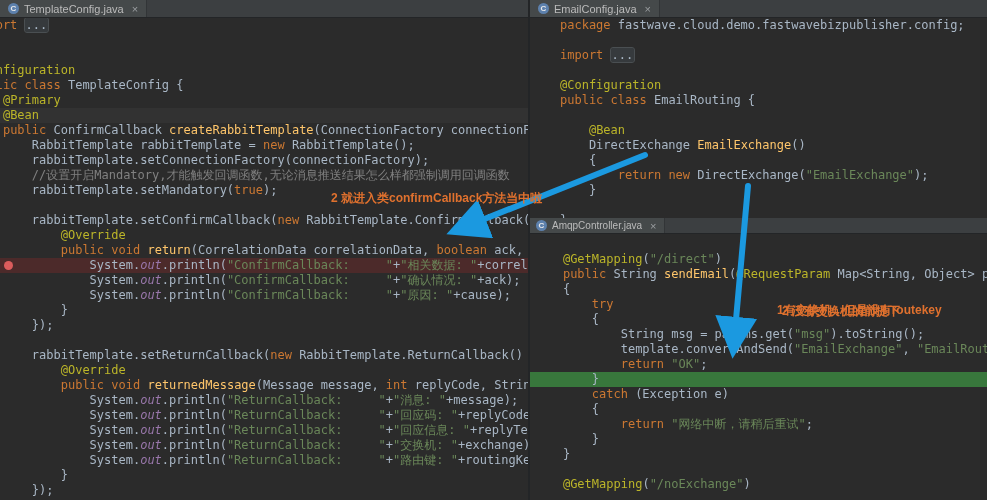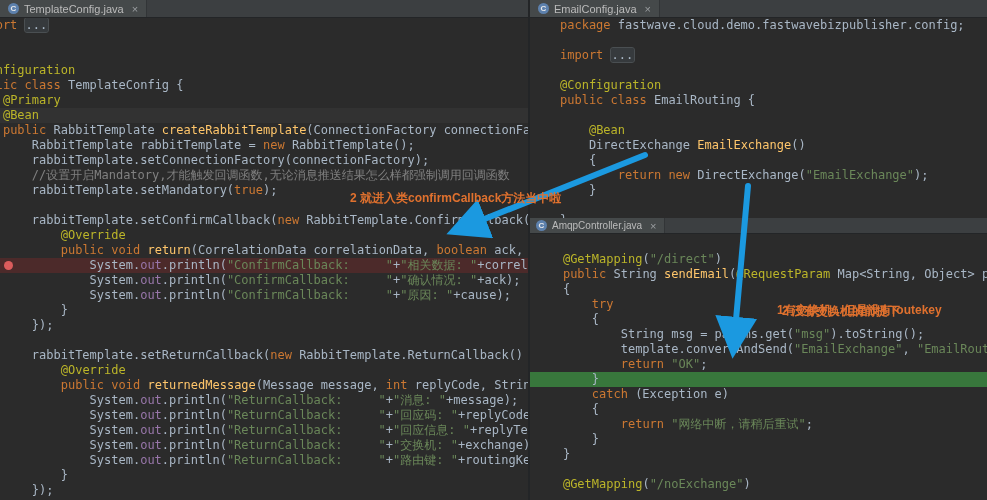--- a/index.html
+++ b/index.html
@@ -26,33 +26,33 @@
   #ed-left .code{margin-left:-26px}
   #ed-rtop{left:530px;top:18px;width:457px;height:200px}
   #ed-rtop .code-line{padding-left:30px}
   #ed-rbot{left:530px;top:234px;width:457px;height:266px;padding-top:3px}
   #ed-rbot .code-line{padding-left:4px}
   .code-line{height:15px;white-space:pre;position:relative}
   .tk-kw{color:#cc7832}
   .tk-ann{color:#bbb529}
   .tk-str{color:#6a8759}
   .tk-com{color:#808080;}
-  .tk-fld{color:#9876aa;}
+  .tk-fld{color:#9876aa;font-style:italic}
   .tk-mth{color:#ffc66b}
   .tk-txt{color:#a9b7c6}
   .tk-fold{background:#363a3d;border-radius:2px;outline:1px solid #4a4f52;padding:0 1px}
   .bp-line{background:#4c2a2a}
   .caret-line{background:#323232}
   .exec-line{background:#38773c}
   .bp-dot{position:absolute;left:30px;top:3px;width:9px;height:9px;border-radius:50%;background:#db5c5c}
   
   #arrows{position:absolute;left:0;top:0;width:987px;height:500px;pointer-events:none;z-index:40}
   .note{position:absolute;z-index:45;color:#e0712e;font:bold 12px "Liberation Sans",sans-serif;
         white-space:nowrap;pointer-events:none}
-  #note1{left:350px;top:190px}
+  #note1{left:331px;top:190px}
   #note2{left:777px;top:302px}
   #note3{left:782px;top:303px}
 </style>
 </head>
 <body>
 
 <div id="screen">
 
   <div class="tabstrip" id="strip-left">
     <div class="tab">
@@ -71,21 +71,21 @@
 
   <div class="editor" id="ed-left">
     <div class="code">
         <div class="code-line"><span class="tk-kw">import</span><span class="tk-txt"> </span><span class="tk-fold">...</span></div>
         <div class="code-line"></div>
         <div class="code-line"></div>
         <div class="code-line"><span class="tk-ann">@Configuration</span></div>
         <div class="code-line"><span class="tk-kw">public</span><span class="tk-txt"> </span><span class="tk-kw">class</span><span class="tk-txt"> TemplateConfig {</span></div>
         <div class="code-line"><span class="tk-txt">    </span><span class="tk-ann">@Primary</span></div>
         <div class="code-line caret-line"><span class="tk-txt">    </span><span class="tk-ann">@Bean</span></div>
-        <div class="code-line"><span class="tk-txt">    </span><span class="tk-kw">public</span><span class="tk-txt"> RabbitTemplate </span><span class="tk-mth">createRabbitTemplate</span><span class="tk-txt">(ConnectionFactory connectionFactory){</span></div>
+        <div class="code-line"><span class="tk-txt">    </span><span class="tk-kw">public</span><span class="tk-txt"> ConfirmCallback </span><span class="tk-mth">createRabbitTemplate</span><span class="tk-txt">(ConnectionFactory connectionFactory){</span></div>
         <div class="code-line"><span class="tk-txt">        RabbitTemplate rabbitTemplate = </span><span class="tk-kw">new</span><span class="tk-txt"> RabbitTemplate();</span></div>
         <div class="code-line"><span class="tk-txt">        rabbitTemplate.setConnectionFactory(connectionFactory);</span></div>
         <div class="code-line"><span class="tk-txt">        </span><span class="tk-com">//设置开启Mandatory,才能触发回调函数,无论消息推送结果怎么样都强制调用回调函数</span></div>
         <div class="code-line"><span class="tk-txt">        rabbitTemplate.setMandatory(</span><span class="tk-kw">true</span><span class="tk-txt">);</span></div>
         <div class="code-line"></div>
         <div class="code-line"><span class="tk-txt">        rabbitTemplate.setConfirmCallback(</span><span class="tk-kw">new</span><span class="tk-txt"> RabbitTemplate.ConfirmCallback() {</span></div>
         <div class="code-line"><span class="tk-txt">            </span><span class="tk-ann">@Override</span></div>
         <div class="code-line"><span class="tk-txt">            </span><span class="tk-kw">public</span><span class="tk-txt"> </span><span class="tk-kw">void</span><span class="tk-txt"> </span><span class="tk-mth">return</span><span class="tk-txt">(CorrelationData correlationData, </span><span class="tk-kw">boolean</span><span class="tk-txt"> ack, String cause) {</span></div>
         <div class="code-line bp-line"><span class="tk-txt">                System.</span><span class="tk-fld">out</span><span class="tk-txt">.println(</span><span class="tk-str">"ConfirmCallback:     "</span><span class="tk-txt">+</span><span class="tk-str">"相关数据: "</span><span class="tk-txt">+correlationData);</span><span class="bp-dot"></span></div>
         <div class="code-line"><span class="tk-txt">                System.</span><span class="tk-fld">out</span><span class="tk-txt">.println(</span><span class="tk-str">"ConfirmCallback:     "</span><span class="tk-txt">+</span><span class="tk-str">"确认情况: "</span><span class="tk-txt">+ack);</span></div>

